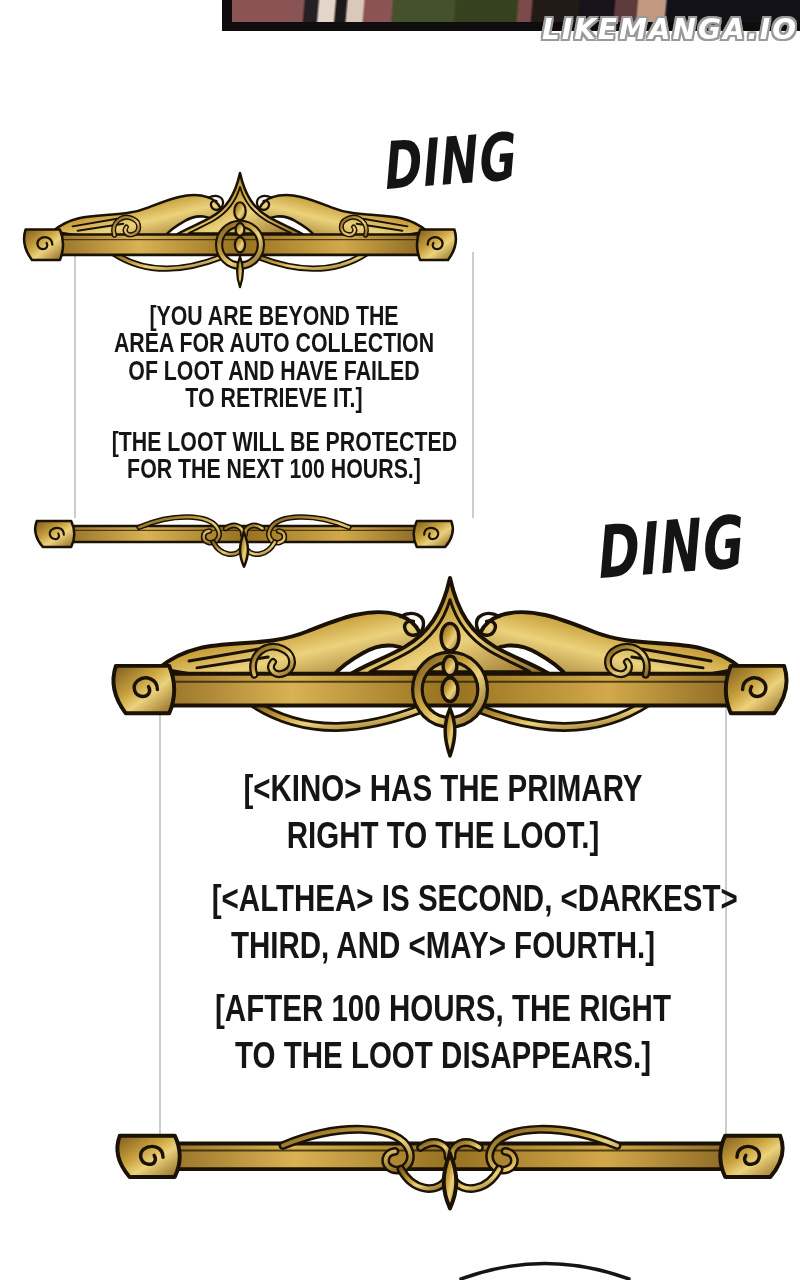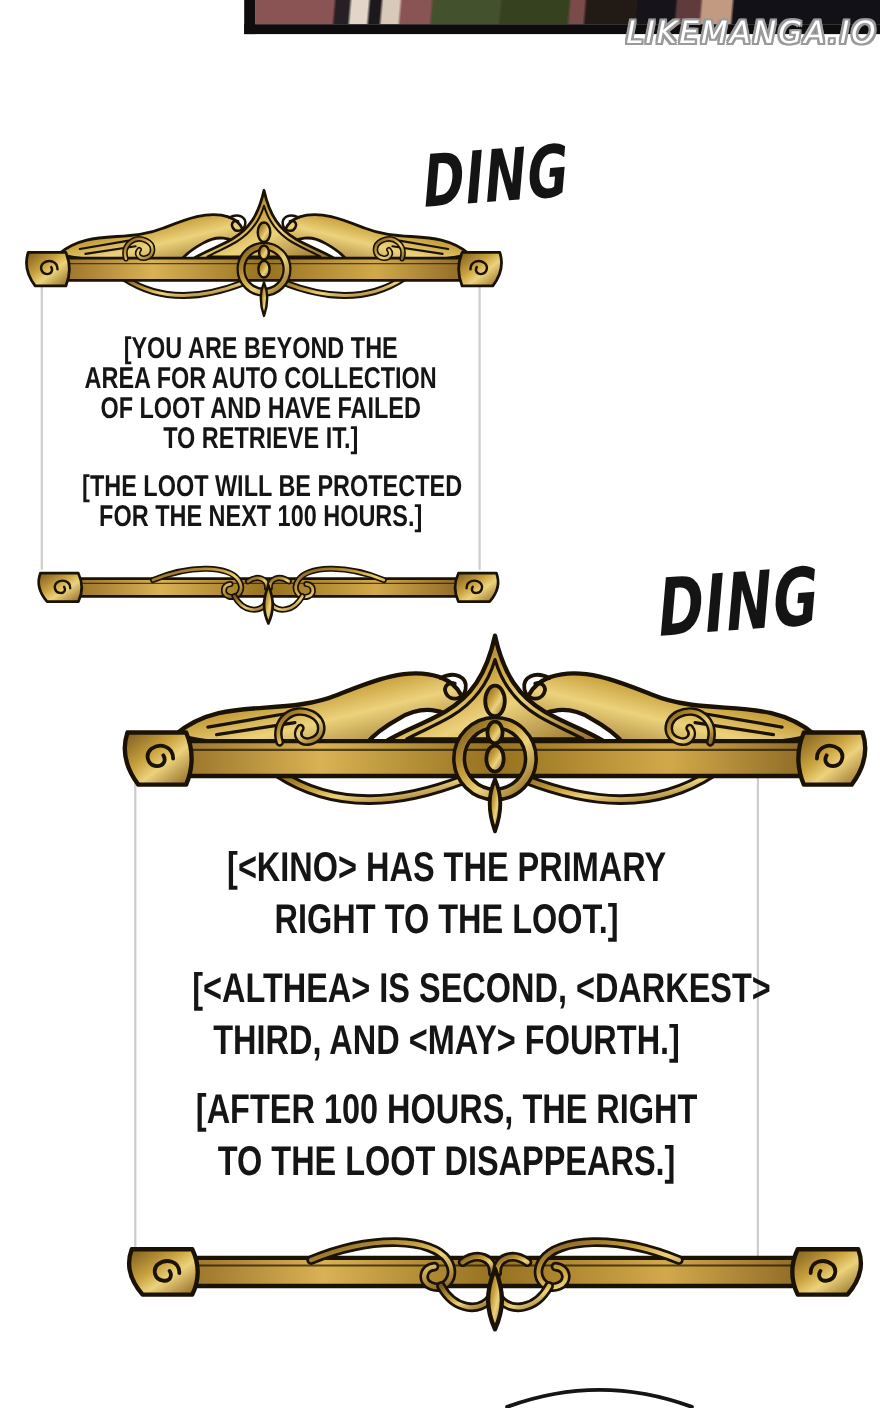--- a/index.html
+++ b/index.html
@@ -11,34 +11,34 @@
     border-left:10px solid #0e0c0d;border-bottom:9px solid #0e0c0d;
     background:linear-gradient(95deg,
       #8b5454 0%,#8b5454 12.5%,#262025 13%,#262025 15%,#e3d6c8 15.5%,#e3d6c8 18%,
       #1c181b 18.5%,#1c181b 20%,#d9c9ba 20.5%,#d9c9ba 23%,#8b5454 23.5%,#8b5454 28%,
       #44512d 28.5%,#44512d 39%,#36421f 39.5%,#36421f 50%,#7b4a4a 50.5%,#7b4a4a 52.5%,
       #221b15 53%,#221b15 61%,#16131a 61%,#16131a 67%,#5f3b3b 67.5%,#5f3b3b 71%,
       #c29a82 71.5%,#c29a82 76%,#131118 76.5%,#131118 100%);}
 
   
   .watermark{position:absolute;right:2px;top:13px;z-index:5;
-    font-family:"DejaVu Sans",sans-serif;font-weight:normal;font-style:italic;
+    font-family:"DejaVu Sans",sans-serif;font-weight:bold;font-style:italic;
     font-size:28px;letter-spacing:2px;color:#ffffff;white-space:nowrap;
     text-shadow:-2px -2px 0 #9a9a9a,2px -2px 0 #9a9a9a,-2px 2px 0 #9a9a9a,2px 2px 0 #9a9a9a,
       0 2px 0 #9a9a9a,2px 0 0 #9a9a9a,0 -2px 0 #9a9a9a,-2px 0 0 #9a9a9a;}
 
   
   .sfx{position:absolute;z-index:4;font-family:"DejaVu Sans",sans-serif;font-weight:800;
     color:#141414;letter-spacing:1px;white-space:nowrap;transform-origin:left top;}
   .sfx1{left:388px;top:128px;font-size:56px;transform:skewX(-7deg) scale(0.8,1.18) rotate(-3deg);}
   .sfx2{left:602px;top:510px;font-size:62px;transform:skewX(-7deg) scale(0.8,1.18) rotate(-3deg);}
 
   
   .sysbox{position:absolute;z-index:1;background:#ffffff;box-sizing:border-box;
-    border-left:2px solid #cdcdcd;border-right:2px solid #cdcdcd;text-align:center;}
+    border-left:2px solid #cdcdcd;border-right:2px solid #cdcdcd;text-align:center;margin-left:37px;}
   .sysbox p{margin:0;color:#151515;font-weight:bold;white-space:pre;
     transform:scale(0.82,1.05);transform-origin:center top;}
   .box1{left:37px;top:252px;width:400px;height:266px;padding-top:50px;}
   .box1 p{font-size:26px;line-height:26px;margin-bottom:22px;}
   .box2{left:122px;top:700px;width:568px;height:450px;padding-top:64px;}
   .box2 p{font-size:36px;line-height:45px;margin-bottom:20px;}
 
   
   .orn{position:absolute;z-index:3;display:block;}
   .orn-top1{left:18px;top:168px;width:444px;}

